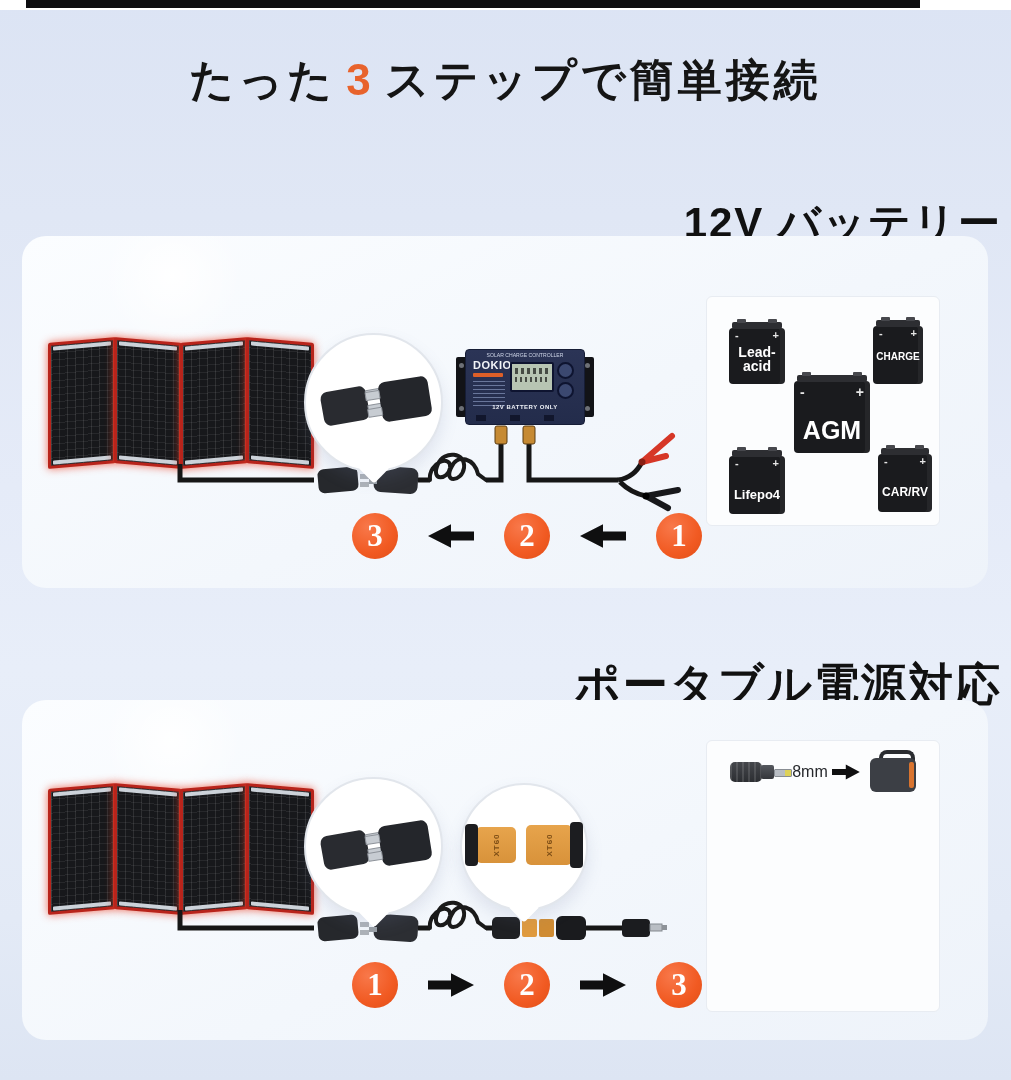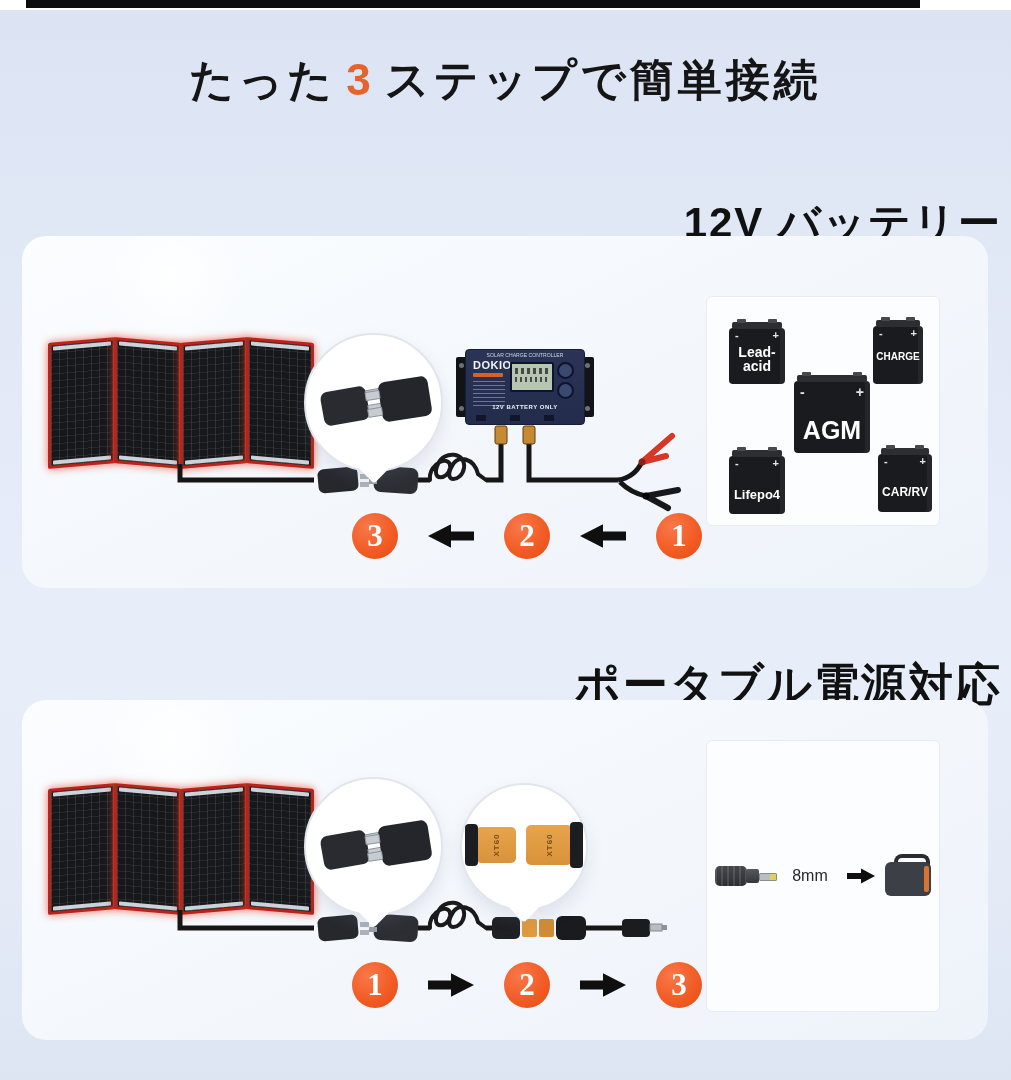--- a/index.html
+++ b/index.html
@@ -164,21 +164,21 @@
   }
   .arrow{background:#0f0f10;}
   .arrow.big{width:46px;height:28px;}
   .arrow.right{clip-path:polygon(0 34%,50% 34%,50% 8%,100% 50%,50% 92%,50% 66%,0 66%);}
   .arrow.left{clip-path:polygon(100% 34%,50% 34%,50% 8%,0 50%,50% 92%,50% 66%,100% 66%);}
 
   
   .adapter-box{
     position:absolute;left:684px;top:40px;width:234px;height:272px;
     background:#fcfdfe;border:1px solid #e8ecf2;border-radius:6px;
-    display:flex;flex-direction:column;justify-content:space-around;padding:6px 8px;box-sizing:border-box;
+    display:flex;flex-direction:row;justify-content:space-around;padding:6px 8px;box-sizing:border-box;
   }
   .adapter-row{display:flex;align-items:center;height:50px;}
   .plug{position:relative;width:62px;height:22px;flex:0 0 62px;}
   .plug .barrel{
     position:absolute;left:0;top:1px;width:32px;height:20px;border-radius:5px;
     background:
       repeating-linear-gradient(90deg, rgba(255,255,255,.12) 0 2px, transparent 2px 6px),
       linear-gradient(180deg,#45474c,#2c2e32);
   }
   .plug .mid{position:absolute;left:31px;top:4px;width:13px;height:14px;border-radius:2px;background:linear-gradient(180deg,#55585e,#35373b);}

